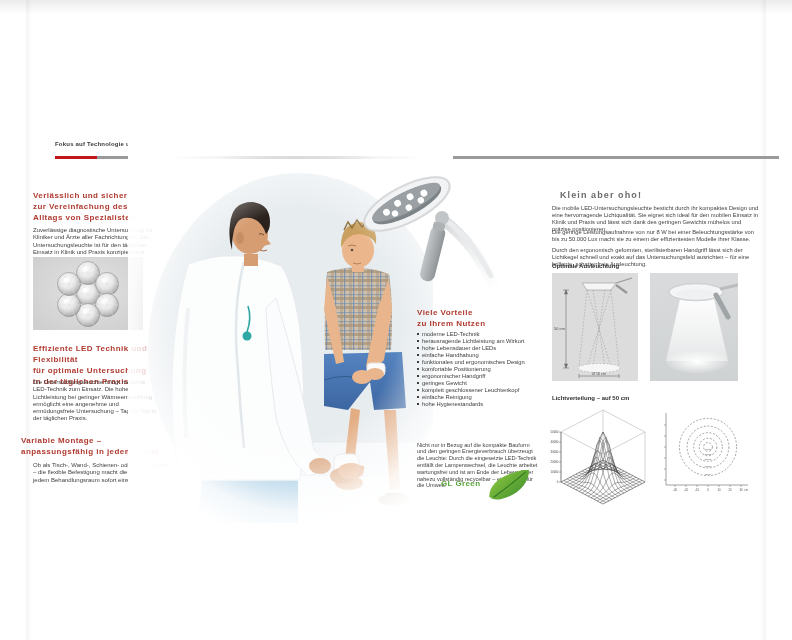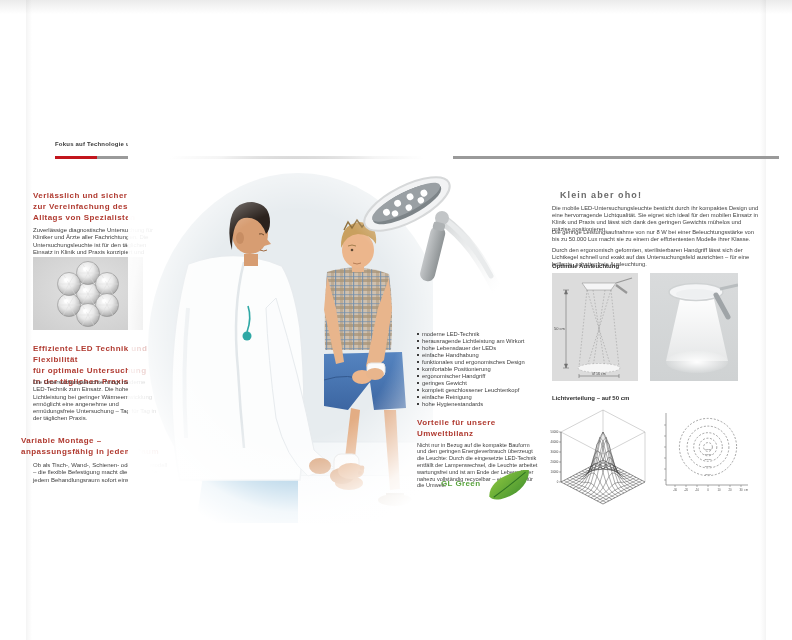--- a/index.html
+++ b/index.html
@@ -261,36 +261,36 @@
           <circle cx="76" cy="49" r="3.2"></circle>
         </g>
       </g>
       <g transform="rotate(14 92 72)">
         <rect x="86" y="68" width="15" height="56" rx="7" fill="url(#handleg)"></rect>
         <rect x="87" y="64" width="12" height="8" rx="3" fill="#aeb2b4"></rect>
       </g>
     </svg>
   </figure>
 
+  <h2 class="h-red benefits-h mid">Viele Vorteile
+zu Ihrem Nutzen</h2>
   <ul class="benefits-list">
       <li>moderne LED-Technik</li>
       <li>herausragende Lichtleistung am Wirkort</li>
       <li>hohe Lebensdauer der LEDs</li>
       <li>einfache Handhabung</li>
       <li>funktionales und ergonomisches Design</li>
       <li>komfortable Positionierung</li>
       <li>ergonomischer Handgriff</li>
       <li>geringes Gewicht</li>
       <li>komplett geschlossener Leuchtenkopf</li>
       <li>einfache Reinigung</li>
       <li>hohe Hygienestandards</li>
     </ul>
 
-  <h2 class="h-red env-h mid">Vorteile für unsere
-Umweltbilanz</h2>
   <p class="body-txt env-b mid">Nicht nur in Bezug auf die kompakte Bauform und den geringen Energieverbrauch überzeugt die Leuchte: Durch die eingesetzte LED-Technik entfällt der Lampenwechsel, die Leuchte arbeitet wartungsfrei und ist am Ende der Lebensdauer nahezu vollständig recycelbar – ein Gewinn für die Umwelt.</p>
 
   <div class="eco-logo">
     <span class="eco-text">GL Green</span>
     <svg class="eco-leaf" viewBox="0 0 58 30">
       <defs>
         <linearGradient id="leafg" x1="0" y1="0" x2="1" y2="1">
           <stop offset="0" stop-color="#8cc63f"></stop>
             <stop offset="1" stop-color="#3f8f2e"></stop>
         </linearGradient>

